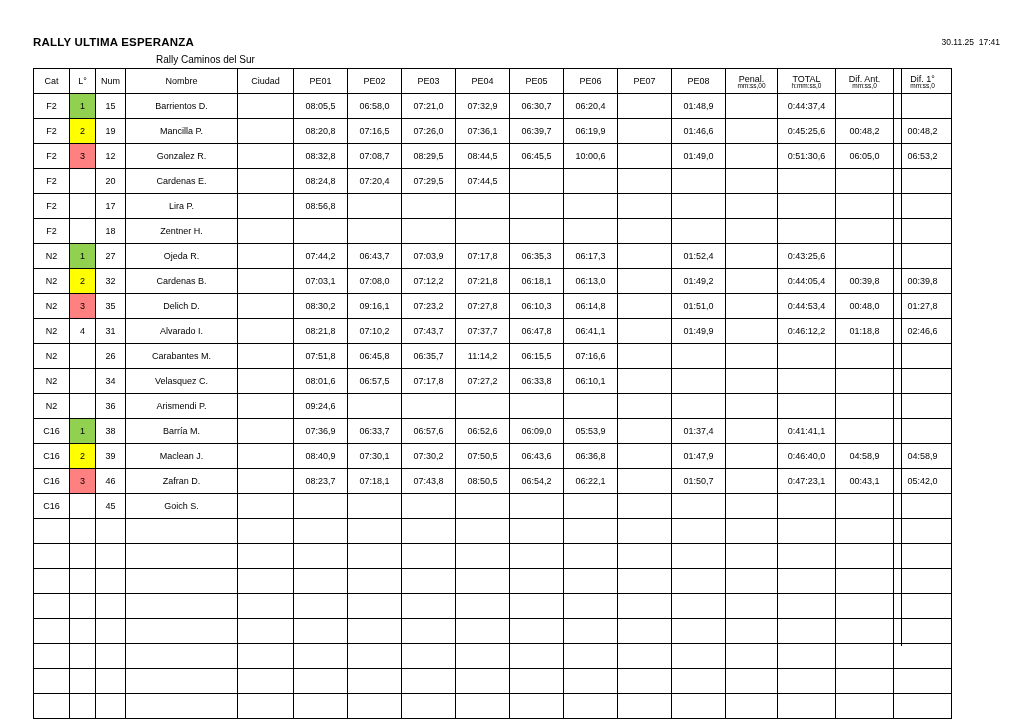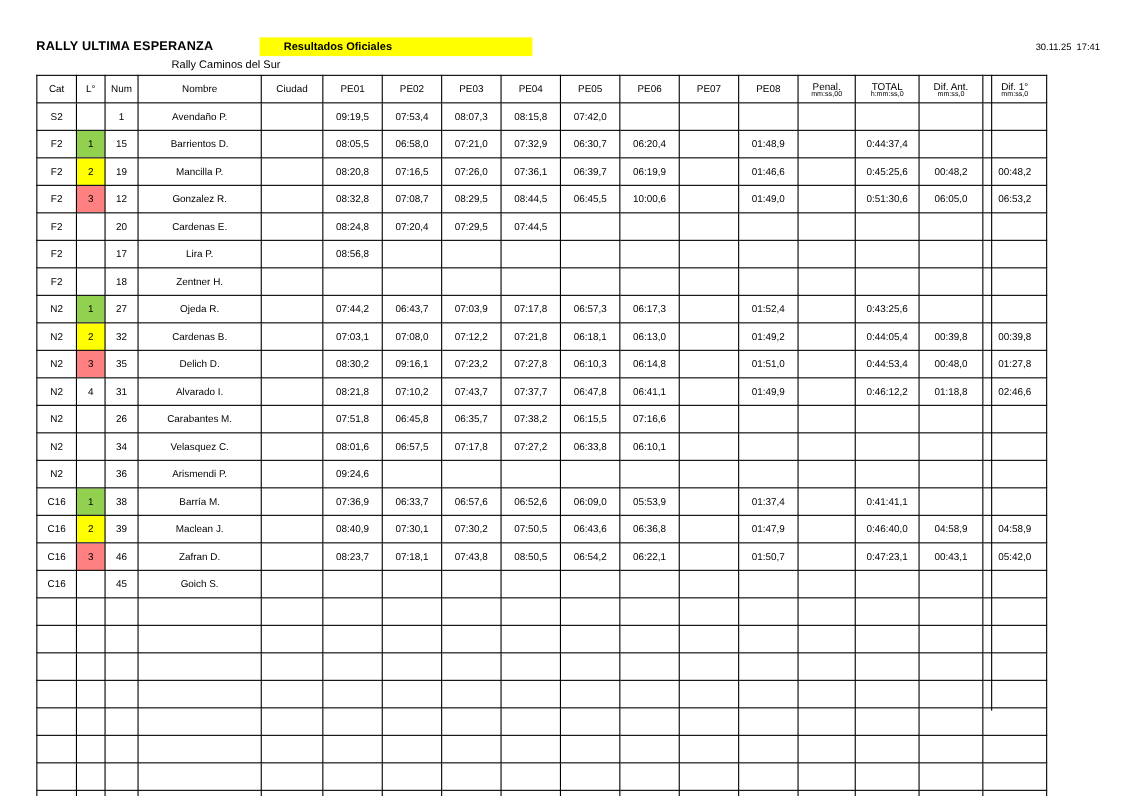--- a/index.html
+++ b/index.html
@@ -125,23 +125,20 @@
     background: #000000;
   }
 </style>
 </head>
 <body>
 
 <div class="page">
 
   <div class="header">
     <div class="title">RALLY ULTIMA ESPERANZA</div>
-    <div class="highlight">
-      <span>Resultados Oficiales</span>
-    </div>
     <div class="subtitle">Rally Caminos del Sur</div>
     <div class="datetime">
       <span>30.11.25</span>&nbsp;&nbsp;<span>17:41</span>
     </div>
   </div>
 
   <table class="results">
     <colgroup>
       <col class="c-cat">
         <col class="c-pos">
@@ -176,39 +173,20 @@
           <td><span>PE06</span></td>
           <td><span>PE07</span></td>
           <td><span>PE08</span></td>
           <td><span>Penal.</span><span class="sub">mm:ss,00</span></td>
           <td><span>TOTAL</span><span class="sub">h:mm:ss,0</span></td>
           <td><span>Dif. Ant.</span><span class="sub">mm:ss,0</span></td>
           <td><span>Dif. 1°</span><span class="sub">mm:ss,0</span></td>
         </tr>
     </thead>
     <tbody id="table-body">
-        <tr>
-          <td>S2</td>
-          <td></td>
-          <td>1</td>
-          <td class="left">Avendaño P.</td>
-          <td></td>
-          <td class="bold">09:19,5</td>
-          <td class="bold">07:53,4</td>
-          <td class="bold">08:07,3</td>
-          <td class="bold">08:15,8</td>
-          <td class="bold">07:42,0</td>
-          <td></td>
-          <td></td>
-          <td></td>
-          <td></td>
-          <td></td>
-          <td></td>
-          <td></td>
-        </tr>
         <tr class="sep">
           <td>F2</td>
           <td class="pos1">1</td>
           <td>15</td>
           <td class="left">Barrientos D.</td>
           <td></td>
           <td class="bold">08:05,5</td>
           <td class="bold">06:58,0</td>
           <td class="bold">07:21,0</td>
           <td class="bold">07:32,9</td>
@@ -319,21 +297,21 @@
         <tr class="sep">
           <td>N2</td>
           <td class="pos1">1</td>
           <td>27</td>
           <td class="left">Ojeda R.</td>
           <td></td>
           <td class="bold">07:44,2</td>
           <td class="bold">06:43,7</td>
           <td>07:03,9</td>
           <td>07:17,8</td>
-          <td>06:57,3</td>
+          <td>06:35,3</td>
           <td>06:17,3</td>
           <td></td>
           <td>01:52,4</td>
           <td></td>
           <td>0:43:25,6</td>
           <td></td>
           <td></td>
         </tr>
         <tr>
           <td>N2</td>
@@ -394,21 +372,21 @@
         </tr>
         <tr>
           <td>N2</td>
           <td></td>
           <td>26</td>
           <td class="left">Carabantes M.</td>
           <td></td>
           <td>07:51,8</td>
           <td>06:45,8</td>
           <td class="bold">06:35,7</td>
-          <td class="bold">07:38,2</td>
+          <td class="bold">11:14,2</td>
           <td>06:15,5</td>
           <td>07:16,6</td>
           <td></td>
           <td></td>
           <td></td>
           <td></td>
           <td></td>
           <td></td>
         </tr>
         <tr>

